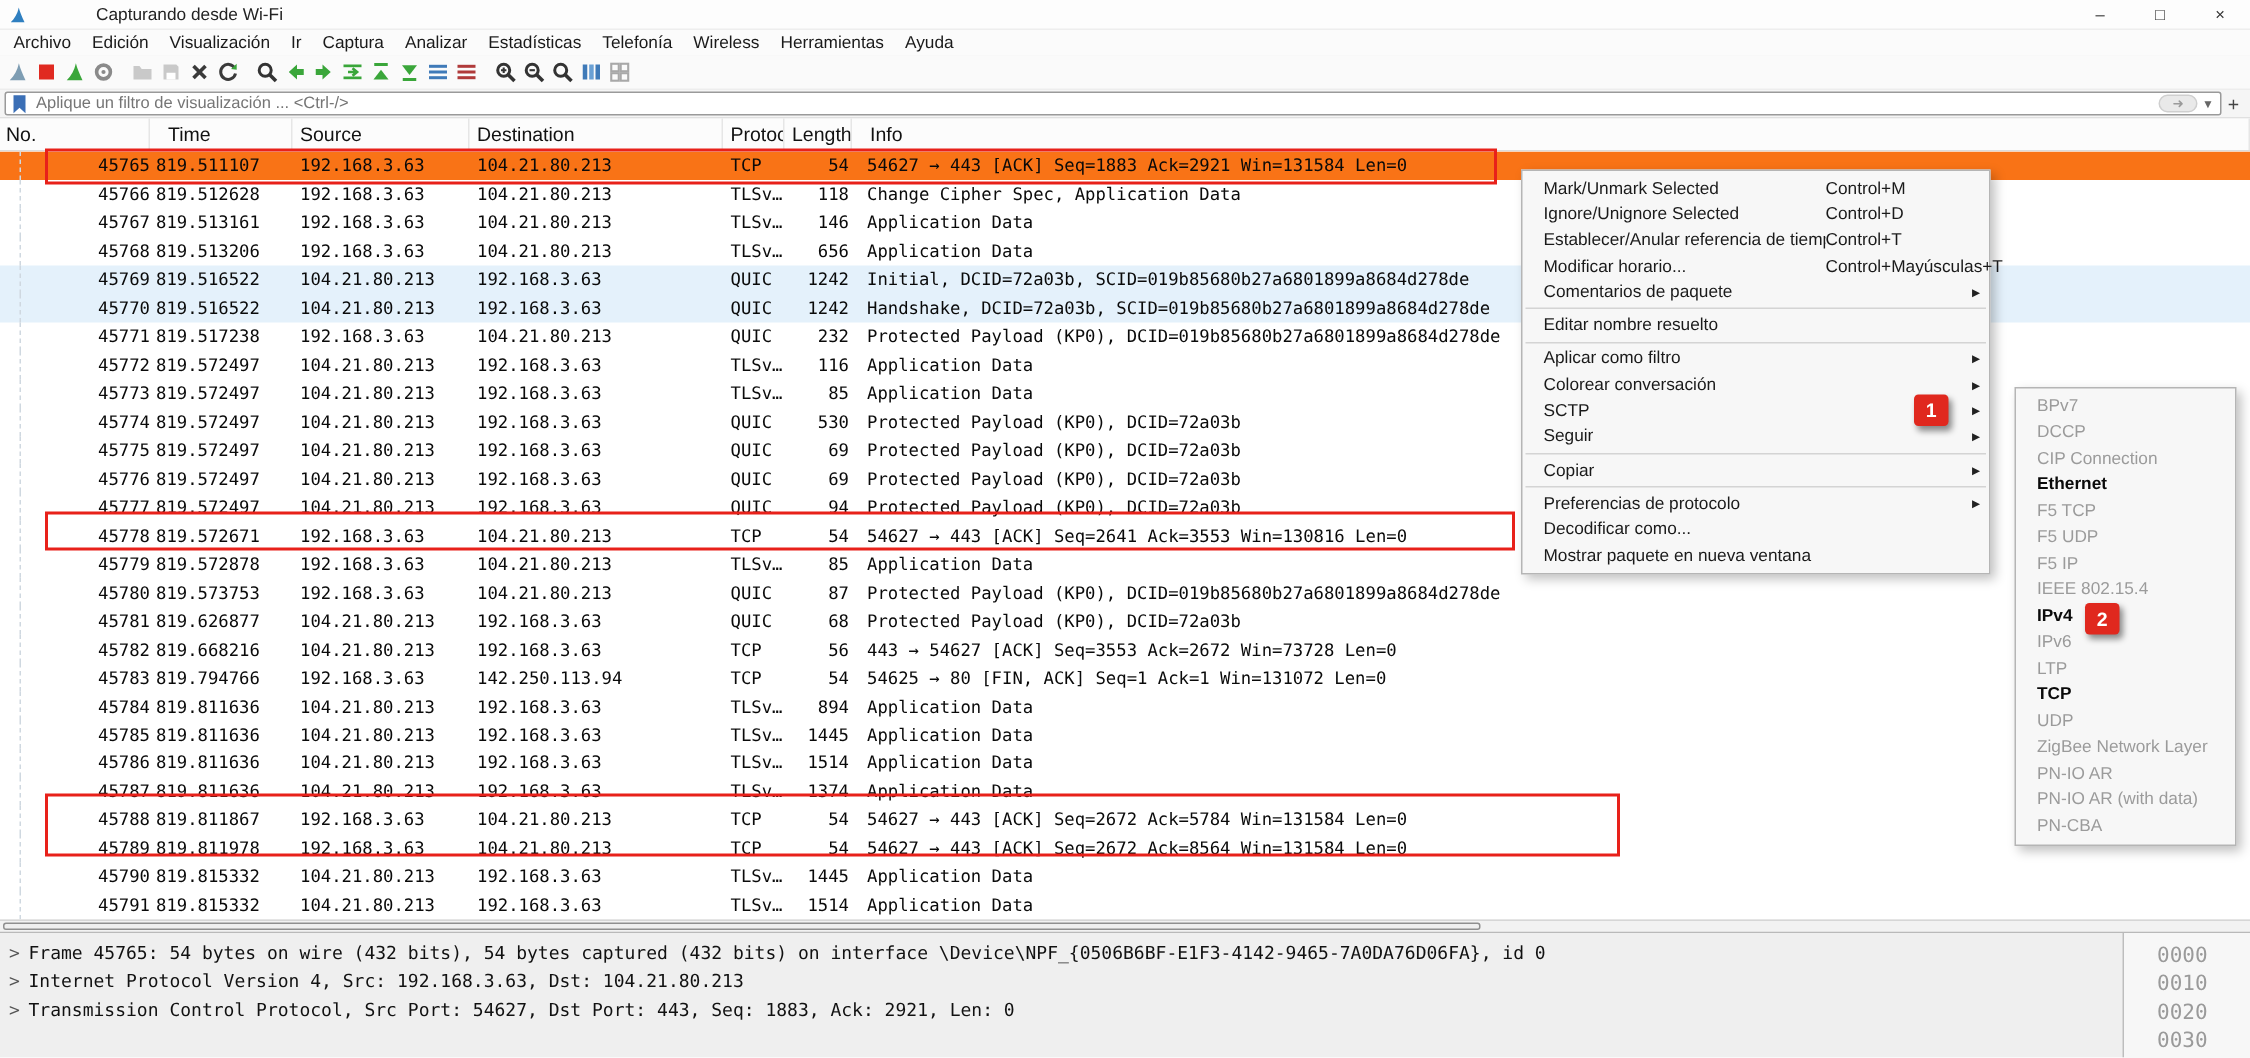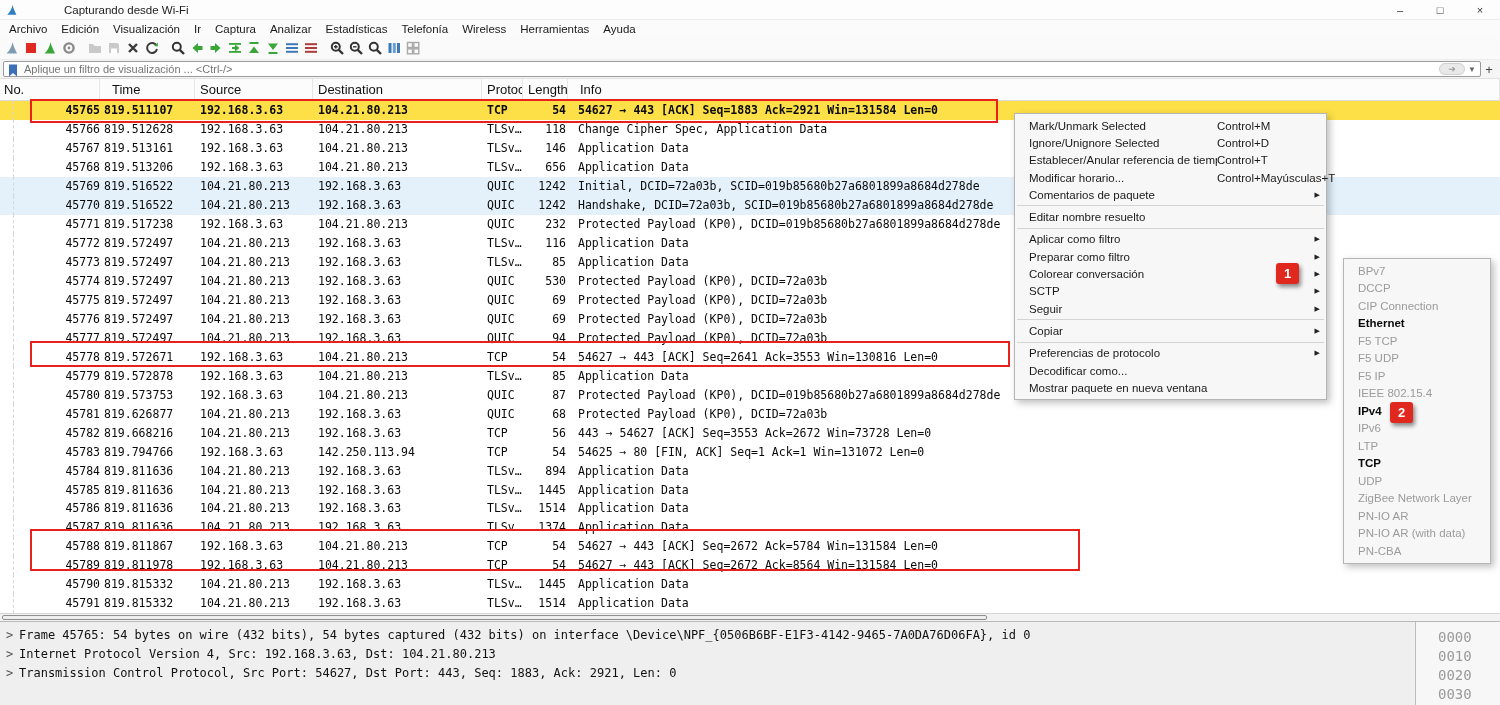--- a/index.html
+++ b/index.html
@@ -56,21 +56,21 @@
   .packet-rows { height:512px; overflow:hidden; background:#fff; position:relative;
     font-family:"DejaVu Sans Mono","Liberation Mono",monospace; font-size:11.5px; color:#0a0a0a; }
   .p-row { height:18.96px; align-items:center; white-space:nowrap; }
   .p-row > div { overflow:hidden; white-space:nowrap; }
   .p-row .c-gutter { height:100%; border-right:1px dashed #cfd8e0; }
   .p-row .c-no { text-align:right; }
   .p-row .c-time { padding-left:4px; }
   .p-row .c-src, .p-row .c-dst, .p-row .c-proto { padding-left:5px; }
   .p-row .c-len { text-align:right; padding-right:2px; }
   .p-row .c-info { padding-left:10px; }
-  .p-row.selected { background:#fde047;font-weight:bold; }
+  .p-row.selected { background:#f97316; }
   .p-row.tinted { background:#e4f1fb; }
 
   
   .hscroll { height:8px; background:#f2f2f2; border-top:1px solid #d6d6d6; position:relative; }
   .hscroll .thumb { position:absolute; left:2px; top:1px; width:985px; height:5px;
     background:#efefef; border:1px solid #8f8f8f; border-radius:2px; }
 
   
   .detailwrap { height:84px; display:flex; border-top:1px solid #b9b9b9; background:#efefef; }
   .details { flex:1; padding:6px 4px 0 6px; overflow:hidden;
@@ -624,25 +624,20 @@
       </div>
       <div class="ctx-sep"></div>
       <div class="ctx-item">
         <span class="mi-label">Editar nombre resuelto</span>
         <span class="mi-short"></span>
         <span class="mi-arrow"></span>
       </div>
       <div class="ctx-sep"></div>
       <div class="ctx-item">
         <span class="mi-label">Aplicar como filtro</span>
-        <span class="mi-short"></span>
-        <span class="mi-arrow">▶</span>
-      </div>
-      <div class="ctx-item">
-        <span class="mi-label">Preparar como filtro</span>
         <span class="mi-short"></span>
         <span class="mi-arrow">▶</span>
       </div>
       <div class="ctx-item">
         <span class="mi-label">Colorear conversación</span>
         <span class="mi-short"></span>
         <span class="mi-arrow">▶</span>
       </div>
       <div class="ctx-item">
         <span class="mi-label">SCTP</span>

